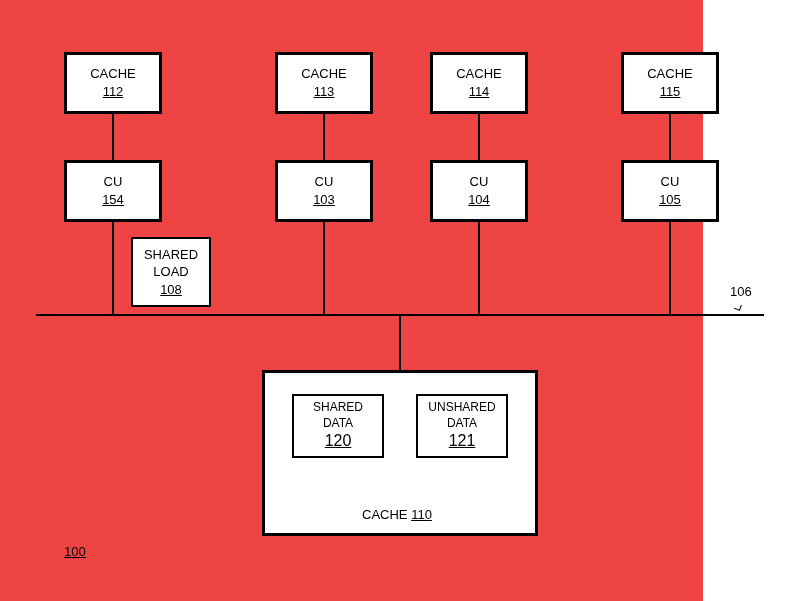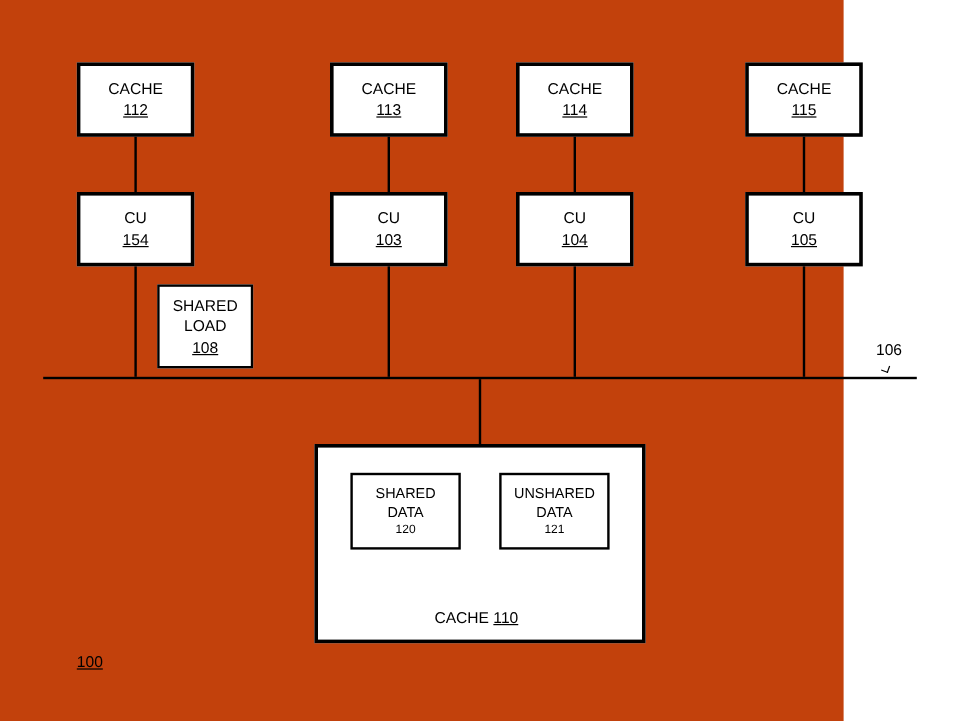--- a/index.html
+++ b/index.html
@@ -7,21 +7,21 @@
     margin: 0;
     padding: 0;
     background: #fff;
     font-family: Arial, Helvetica, sans-serif;
     font-size: 13px;
   }
   .canvas {
     position: relative;
     width: 703px;
     height: 601px;
-    background: #c2410c;
+    background: #ef4444;
   }
   .box {
     position: absolute;
     border: 3px solid #000;
     background: #fff;
     display: flex;
     flex-direction: column;
     align-items: center;
     justify-content: center;
     text-align: center;
@@ -34,21 +34,21 @@
     border: 2px solid #000;
     background: #fff;
     display: flex;
     flex-direction: column;
     align-items: center;
     justify-content: center;
     text-align: center;
     line-height: 1.3;
   }
   .innerbox .label { font-size: 12px; }
-  .innerbox .num { font-size: 10px; }
+  .innerbox .num { text-decoration: underline; font-size: 16px; }
   .line {
     position: absolute;
     background: #000;
   }
   .hline { height: 2px; }
   .vline { width: 2px; }
   .figlabel {
     position: absolute;
     font-size: 13px;
     text-decoration: underline;

